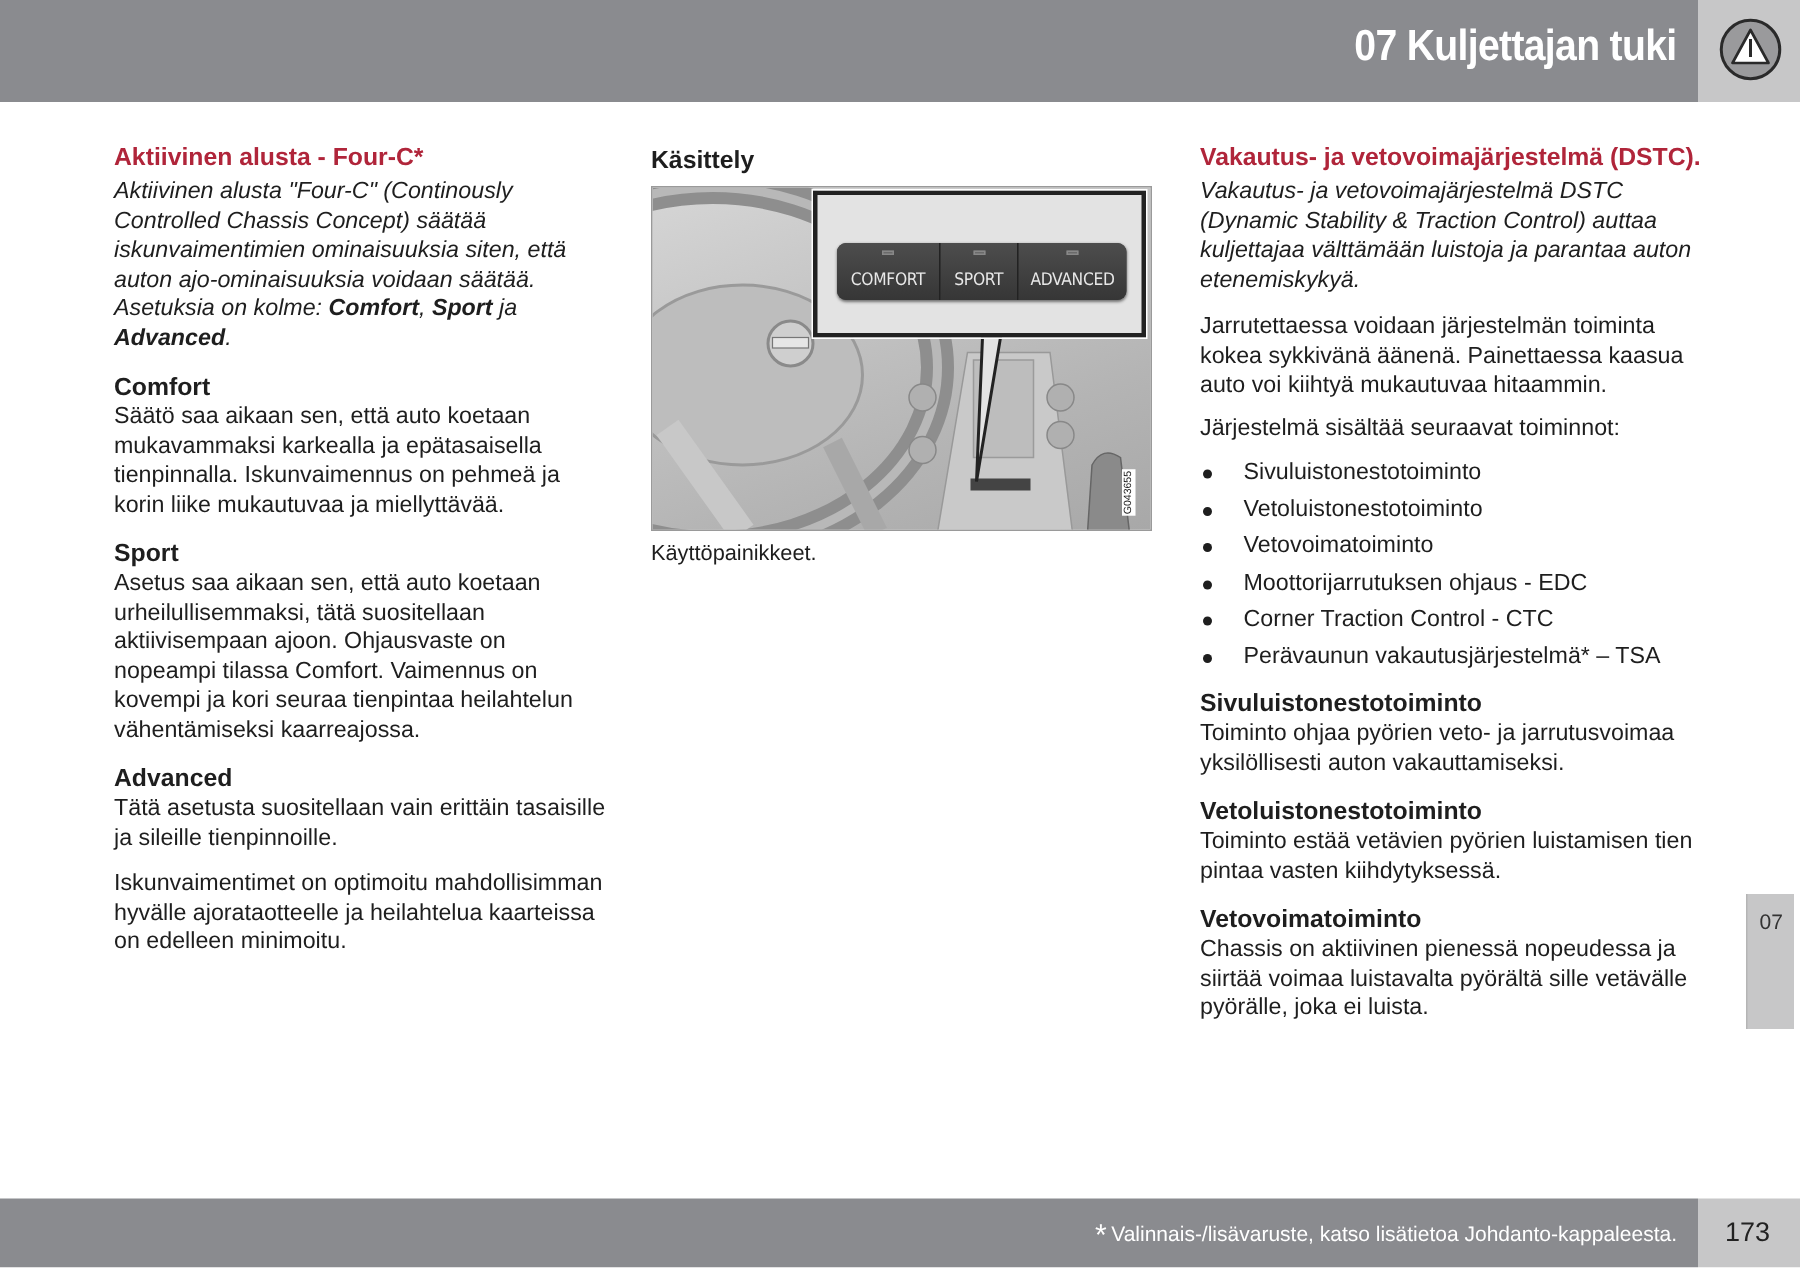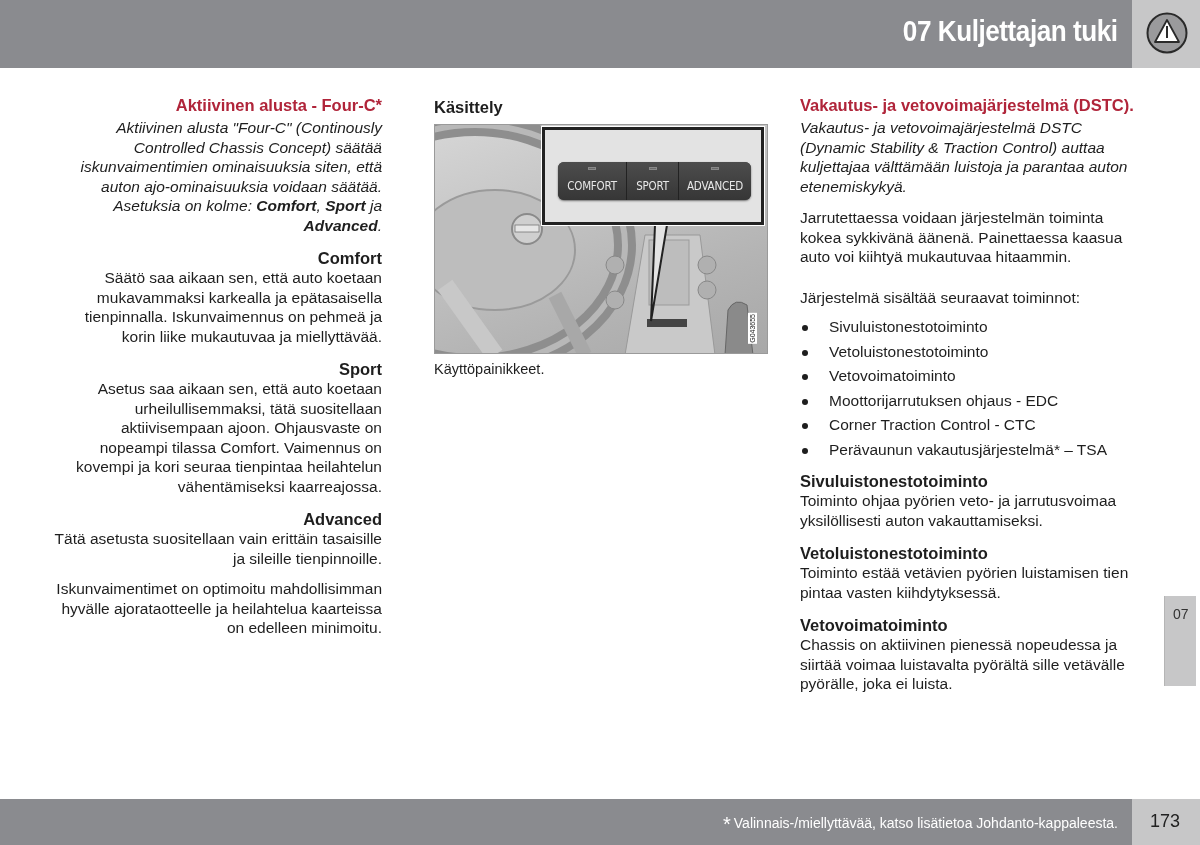--- a/index.html
+++ b/index.html
@@ -5,21 +5,21 @@
   * { box-sizing: border-box; margin: 0; padding: 0; }
   html, body { width: 1200px; height: 845px; background: #ffffff; overflow: hidden; }
   body { position: relative; font-family: "Liberation Sans", sans-serif; color: #1e1e1e; }
 
   .header-bar { position: absolute; left: 0; top: 0; width: 1132px; height: 68px; background: #8a8b8f; }
   .header-title { position: absolute; right: 82px; top: 15px; font-size: 29px; font-weight: bold; color: #ffffff; letter-spacing: -0.5px; font-family: "Liberation Sans", sans-serif; transform: scaleX(0.9); transform-origin: right center; white-space: nowrap; }
   .header-tab { position: absolute; left: 1132px; top: 0; width: 68px; height: 68px; background: #c7c7c8; }
   .warning-icon { position: absolute; left: 1145px; top: 11px; width: 44px; height: 44px; }
 
   .col { position: absolute; top: 96px; }
-  .col-1 { left: 52px; width: 330px; text-align: right; }
+  .col-1 { left: 76px; width: 330px; }
   .col-2 { left: 434px; width: 334px; }
   .col-3 { left: 800px; width: 335px; }
 
   .h-red { color: #b0253a; font-weight: bold; font-size: 16.5px; line-height: 19px; }
   .intro { font-style: italic; font-size: 15.5px; line-height: 19.5px; margin-top: 3px; }
   .sub-h { font-weight: bold; font-size: 16.5px; line-height: 19px; margin-top: 14px; }
   .sub-h.first-in-col { margin-top: 0; }
   p.body { font-size: 15.5px; line-height: 19.5px; }
   p.gap { margin-top: 11px; }
   b.inline { font-weight: bold; }
@@ -120,21 +120,21 @@
     </div>
     <div class="fig-code">G043655</div>
   </div>
   <p class="caption">Käyttöpainikkeet.</p>
 </div>
 
 <div class="col col-3">
   <div class="h-red">Vakautus- ja vetovoimajärjestelmä (DSTC).</div>
   <p class="intro">Vakautus- ja vetovoimajärjestelmä DSTC (Dynamic Stability &amp; Traction Control) auttaa kuljettajaa välttämään luistoja ja parantaa auton etenemiskykyä.</p>
   <p class="body" style="margin-top:12px">Jarrutettaessa voidaan järjestelmän toiminta kokea sykkivänä äänenä. Painettaessa kaasua auto voi kiihtyä mukautuvaa hitaammin.</p>
-  <p class="body" style="margin-top:21px">Järjestelmä sisältää seuraavat toiminnot:</p>
+  <p class="body" style="margin-top:9px">Järjestelmä sisältää seuraavat toiminnot:</p>
   <ul class="bullets">
     <li>Sivuluistonestotoiminto</li>
     <li>Vetoluistonestotoiminto</li>
     <li>Vetovoimatoiminto</li>
     <li>Moottorijarrutuksen ohjaus - EDC</li>
     <li>Corner Traction Control - CTC</li>
     <li>Perävaunun vakautusjärjestelmä* – TSA</li>
   </ul>
   <div class="sub-h" style="margin-top:10px">Sivuluistonestotoiminto</div>
   <p class="body">Toiminto ohjaa pyörien veto- ja jarrutusvoimaa yksilöllisesti auton vakauttamiseksi.</p>
@@ -142,15 +142,15 @@
   <p class="body">Toiminto estää vetävien pyörien luistamisen tien pintaa vasten kiihdytyksessä.</p>
   <div class="sub-h">Vetovoimatoiminto</div>
   <p class="body">Chassis on aktiivinen pienessä nopeudessa ja siirtää voimaa luistavalta pyörältä sille vetävälle pyörälle, joka ei luista.</p>
 </div>
 
 <div class="side-tab">
   <span>07</span>
 </div>
 
 <div class="footer-bar"></div>
-<div class="footer-note"><span class="star">*</span><span>Valinnais-/miellyttävää, katso lisätietoa Johdanto-kappaleesta.</span></div>
+<div class="footer-note"><span class="star">*</span><span>Valinnais-/lisävaruste, katso lisätietoa Johdanto-kappaleesta.</span></div>
 <div class="footer-tab"></div>
 <div class="page-number">173</div>
 
 </body></html>

